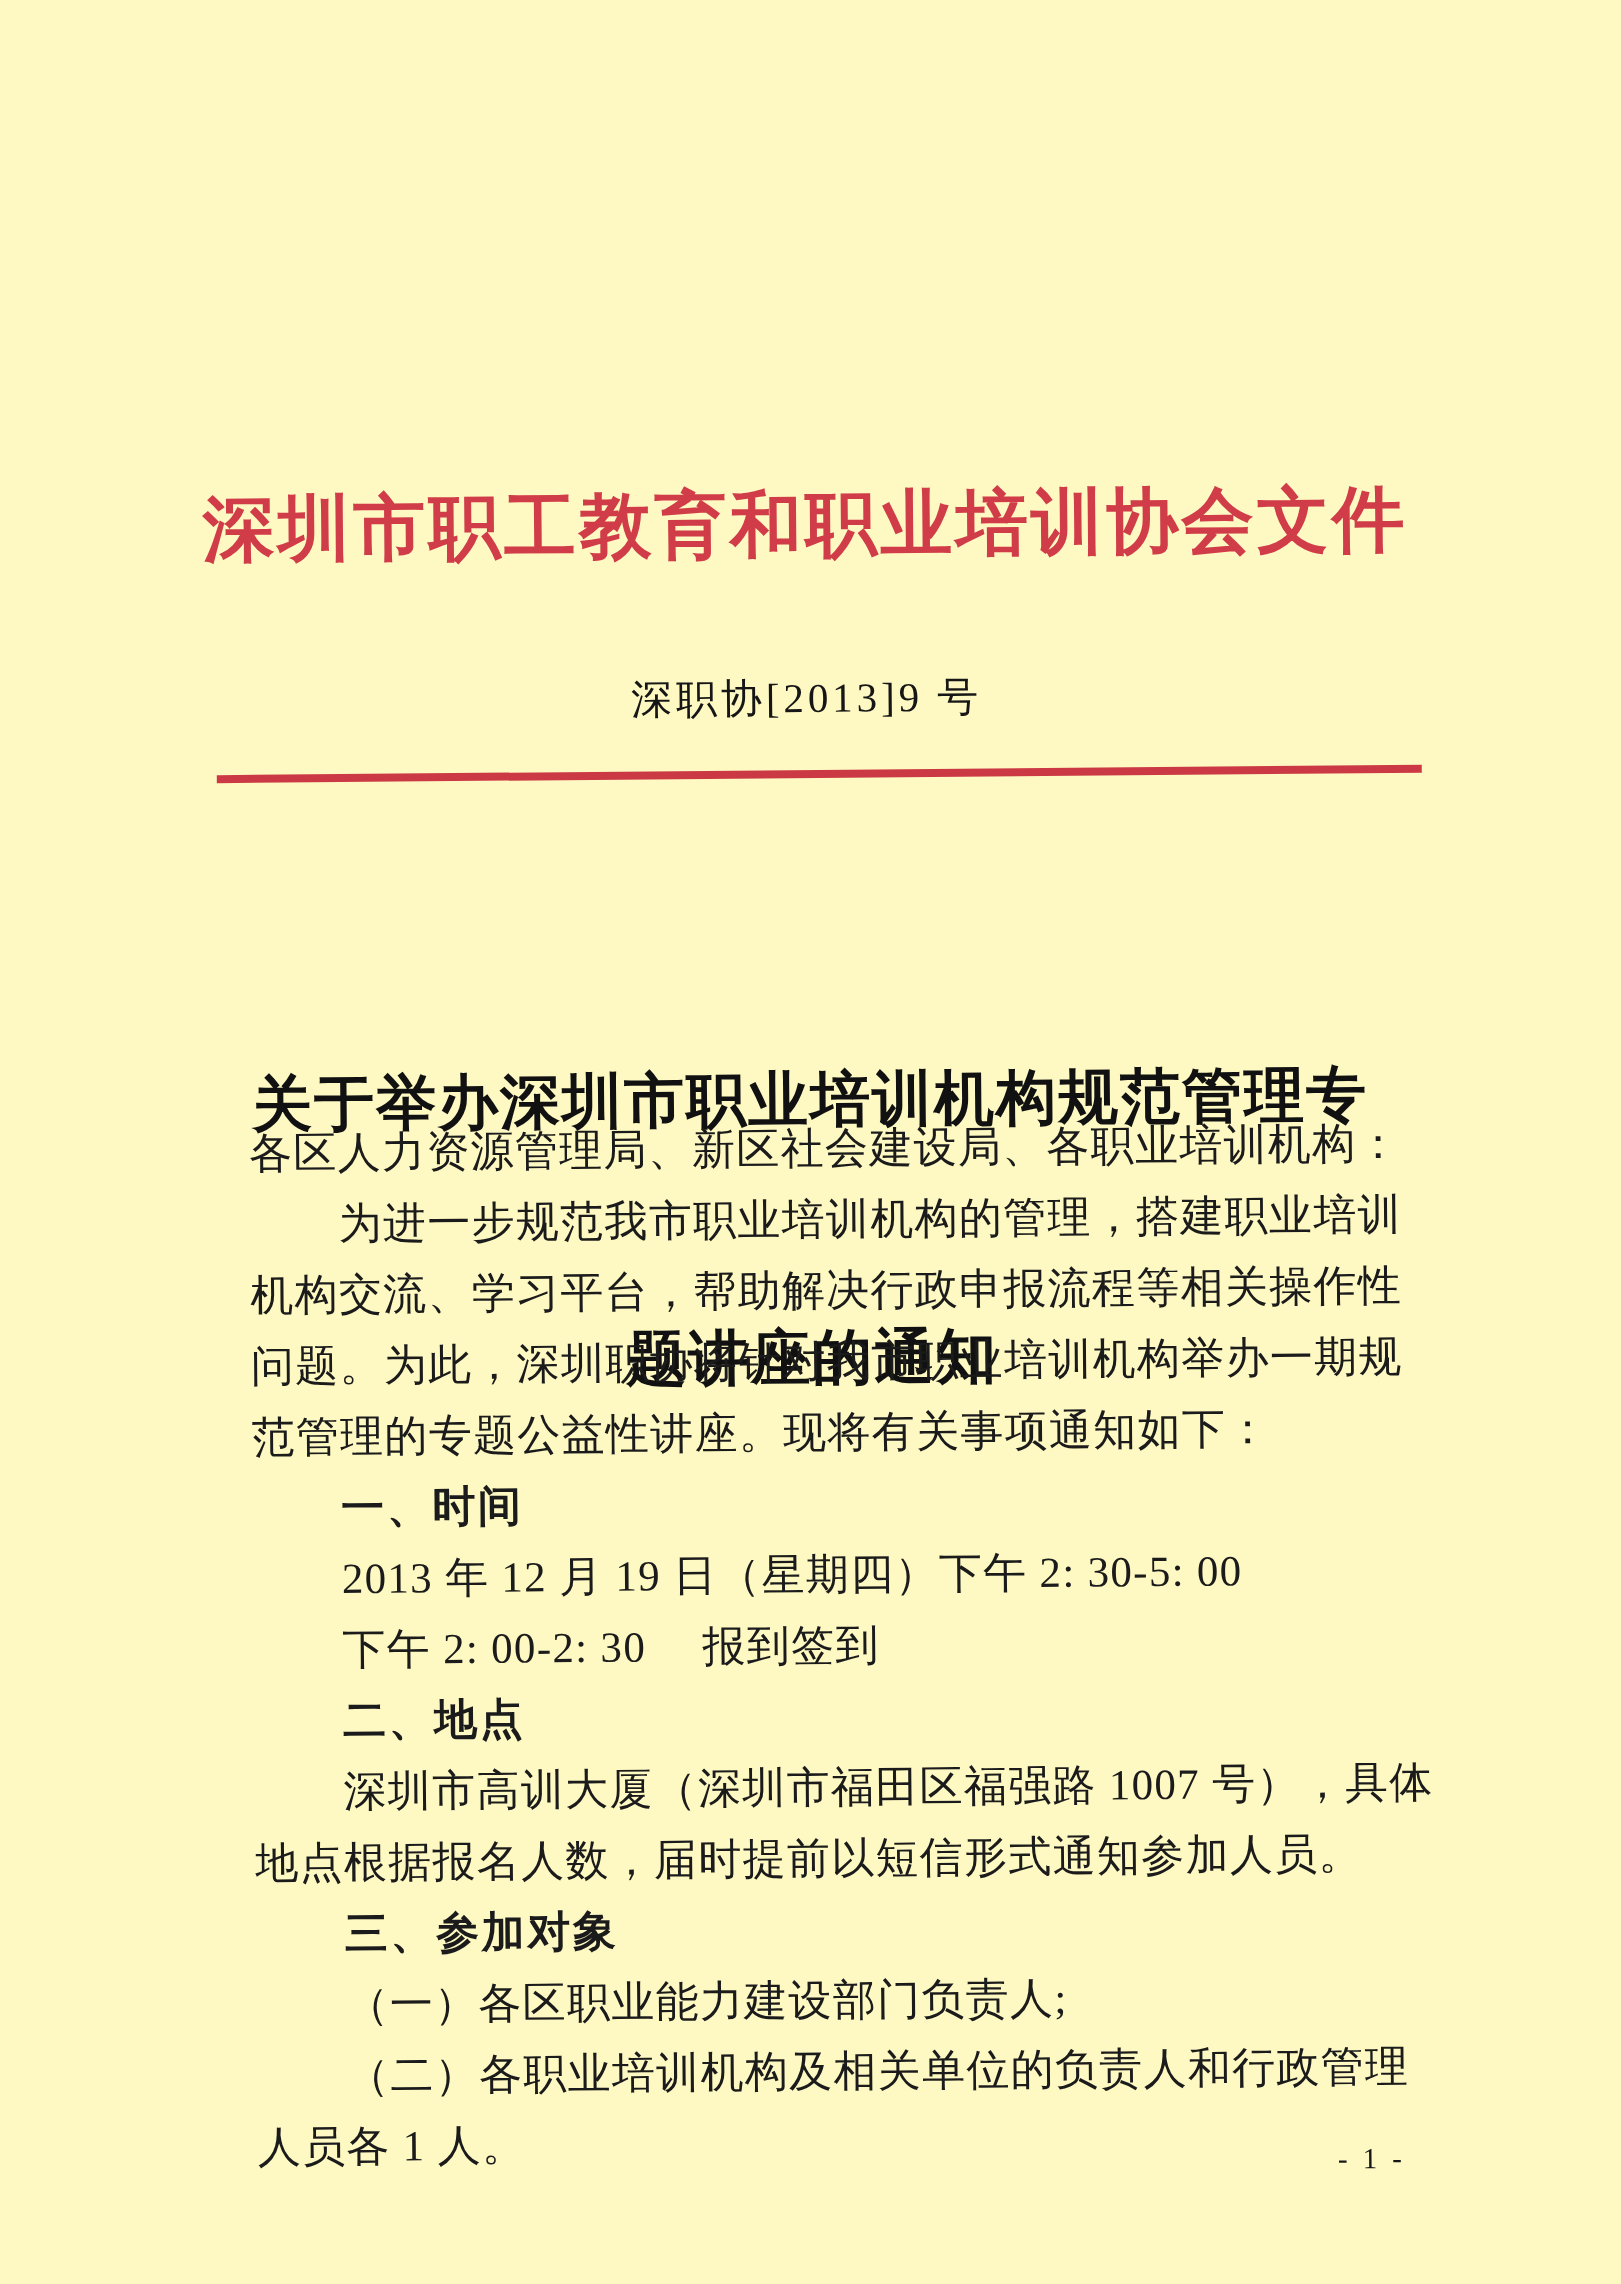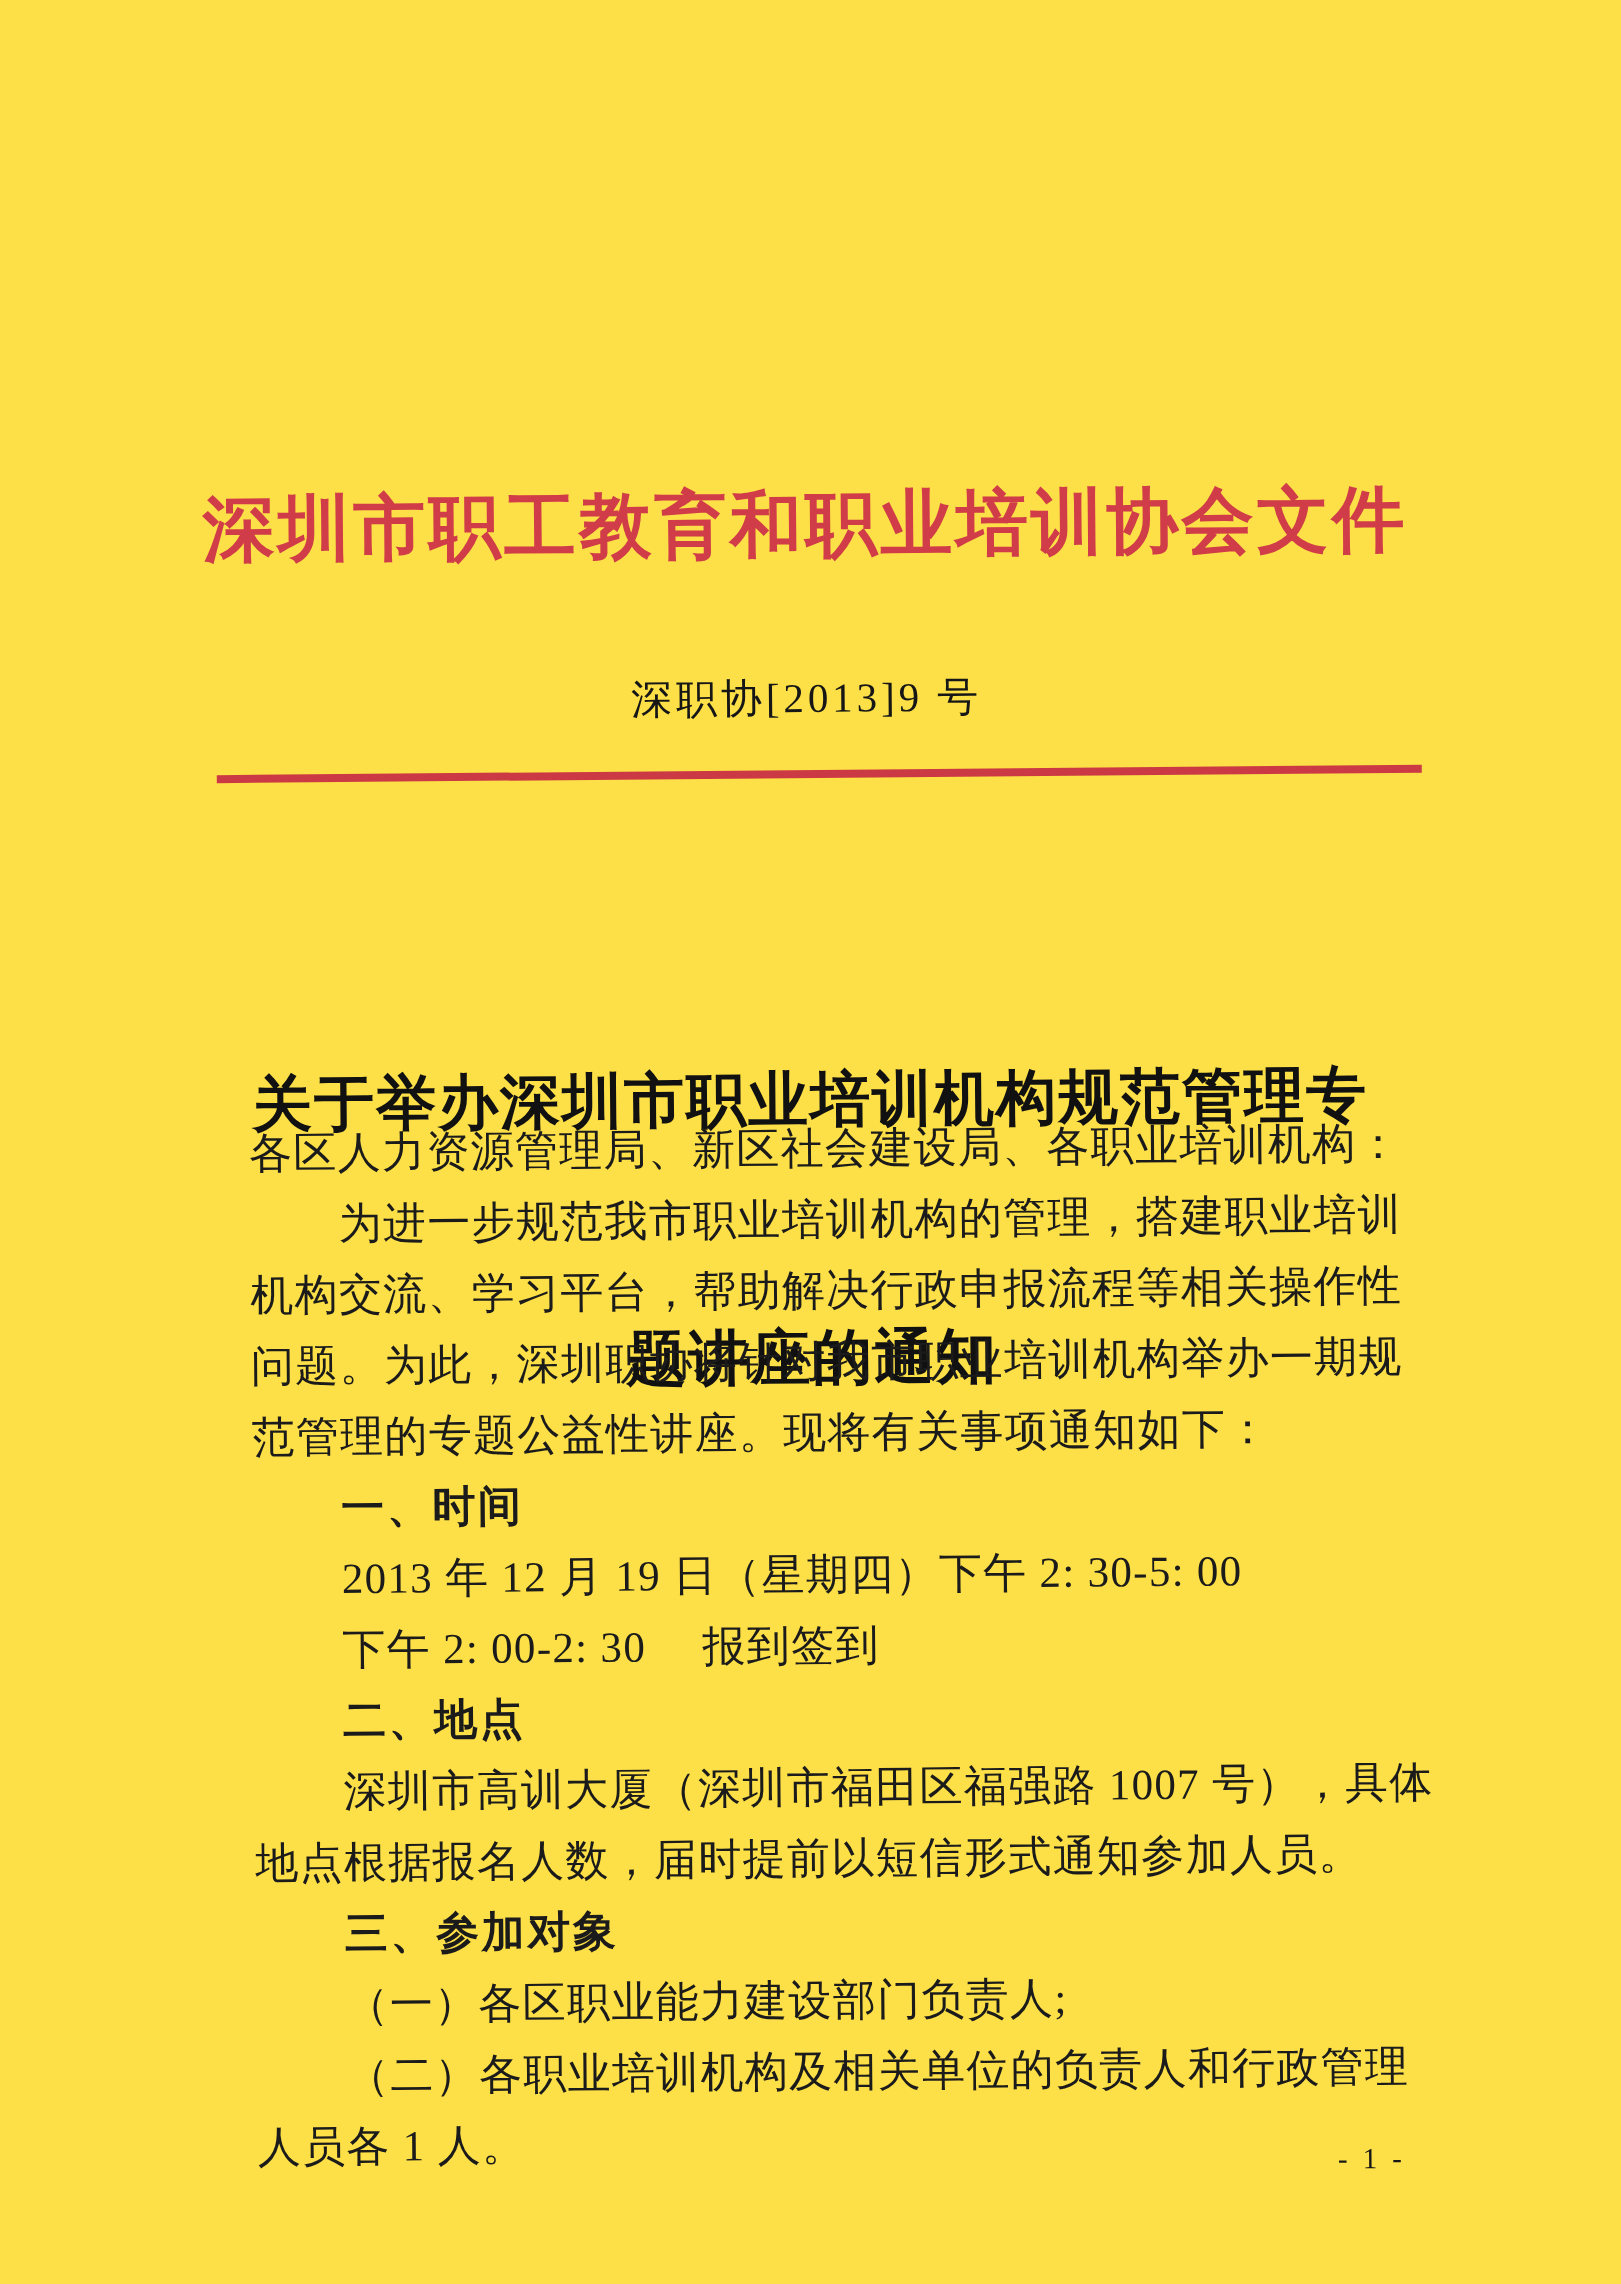--- a/index.html
+++ b/index.html
@@ -5,21 +5,21 @@
   html, body {
     margin: 0;
     padding: 0;
     background: #e8e8e8;
   }
   .page {
     position: relative;
     width: 1621px;
     height: 2284px;
     margin: 0 auto;
-    background: #fde047;
+    background: #fef9c3;
     overflow: hidden;
     font-family: "Liberation Serif", serif;
     color: #1b1b1b;
   }
   
   .scan-skew {
     position: absolute;
     inset: 0;
     transform: rotate(-0.5deg);
     transform-origin: 50% 50%;

